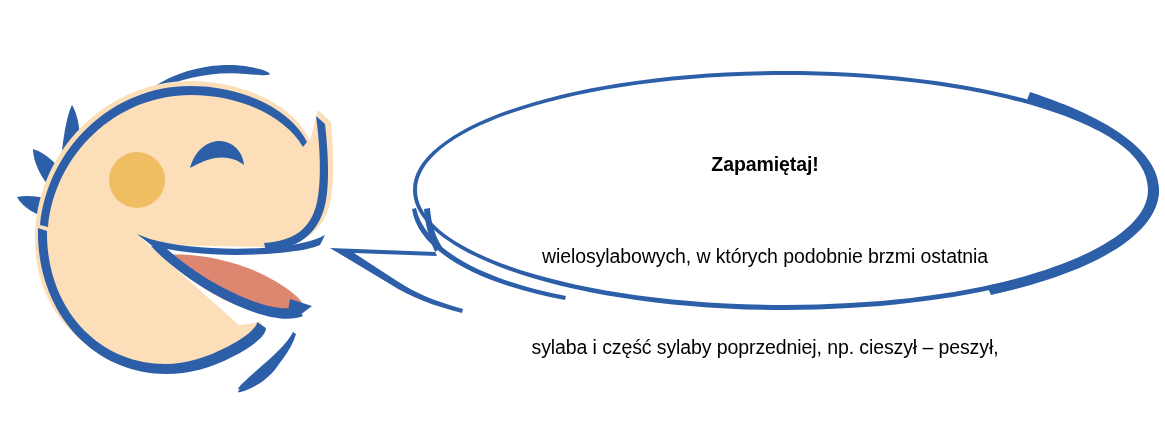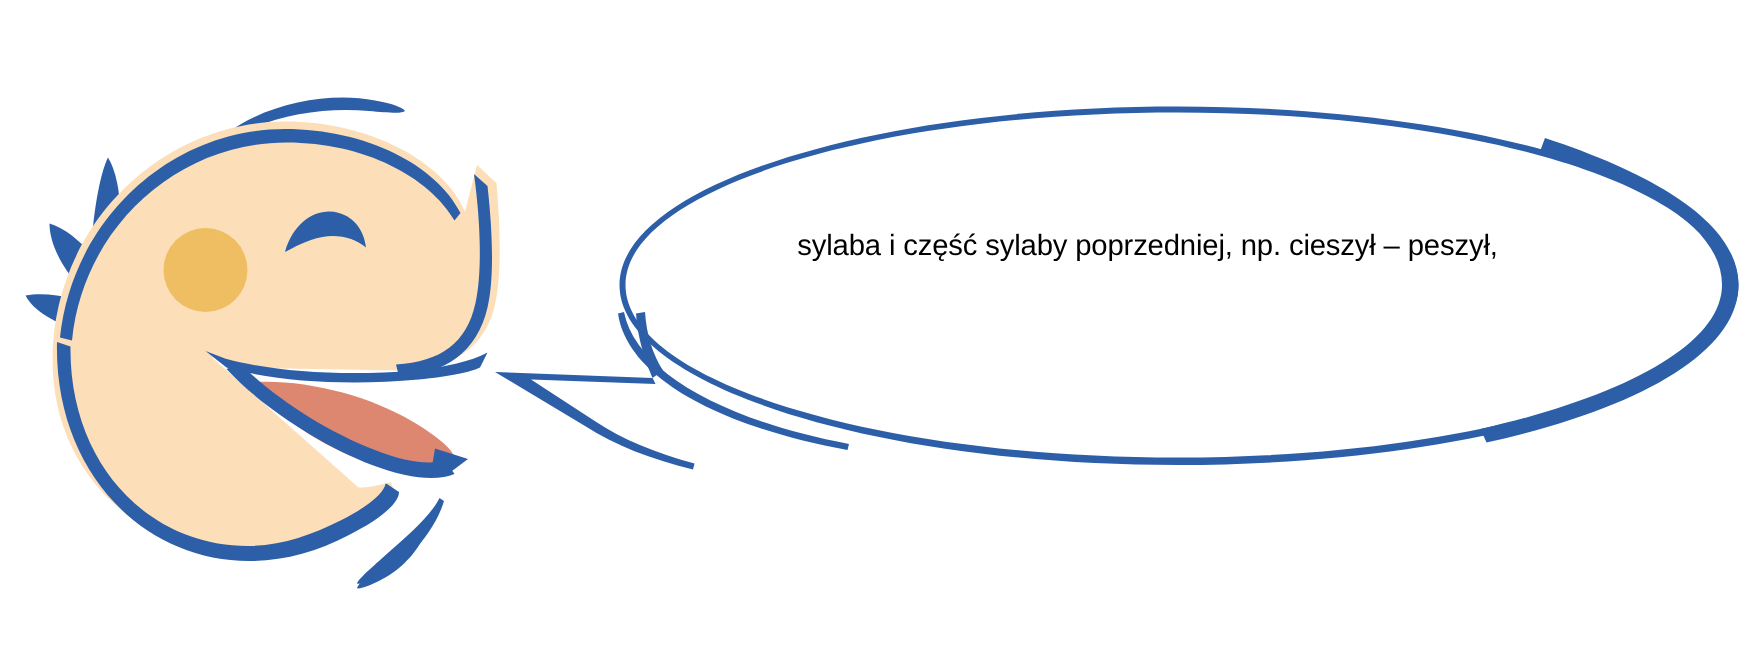--- a/index.html
+++ b/index.html
@@ -157,19 +157,21 @@
                C80 249 104 258 132 265
                L133 261
                C107 254 85 245 67 233
                L24 205
                L107 208
                C100 194 95 177 94 161 Z"></path>
     </svg>
   </div>
 
   <div id="bubble-text">
+    <span class="ln hd">Zapamiętaj!</span>
+    <span class="ln"><span>wielosylabowych, w których podobnie brzmi ostatnia</span></span>
     <span class="ln"><span>sylaba i część sylaby poprzedniej, np. cieszył – peszył,</span></span>
     
     
     
   </div>
 
 </div>
 
 </body></html>

